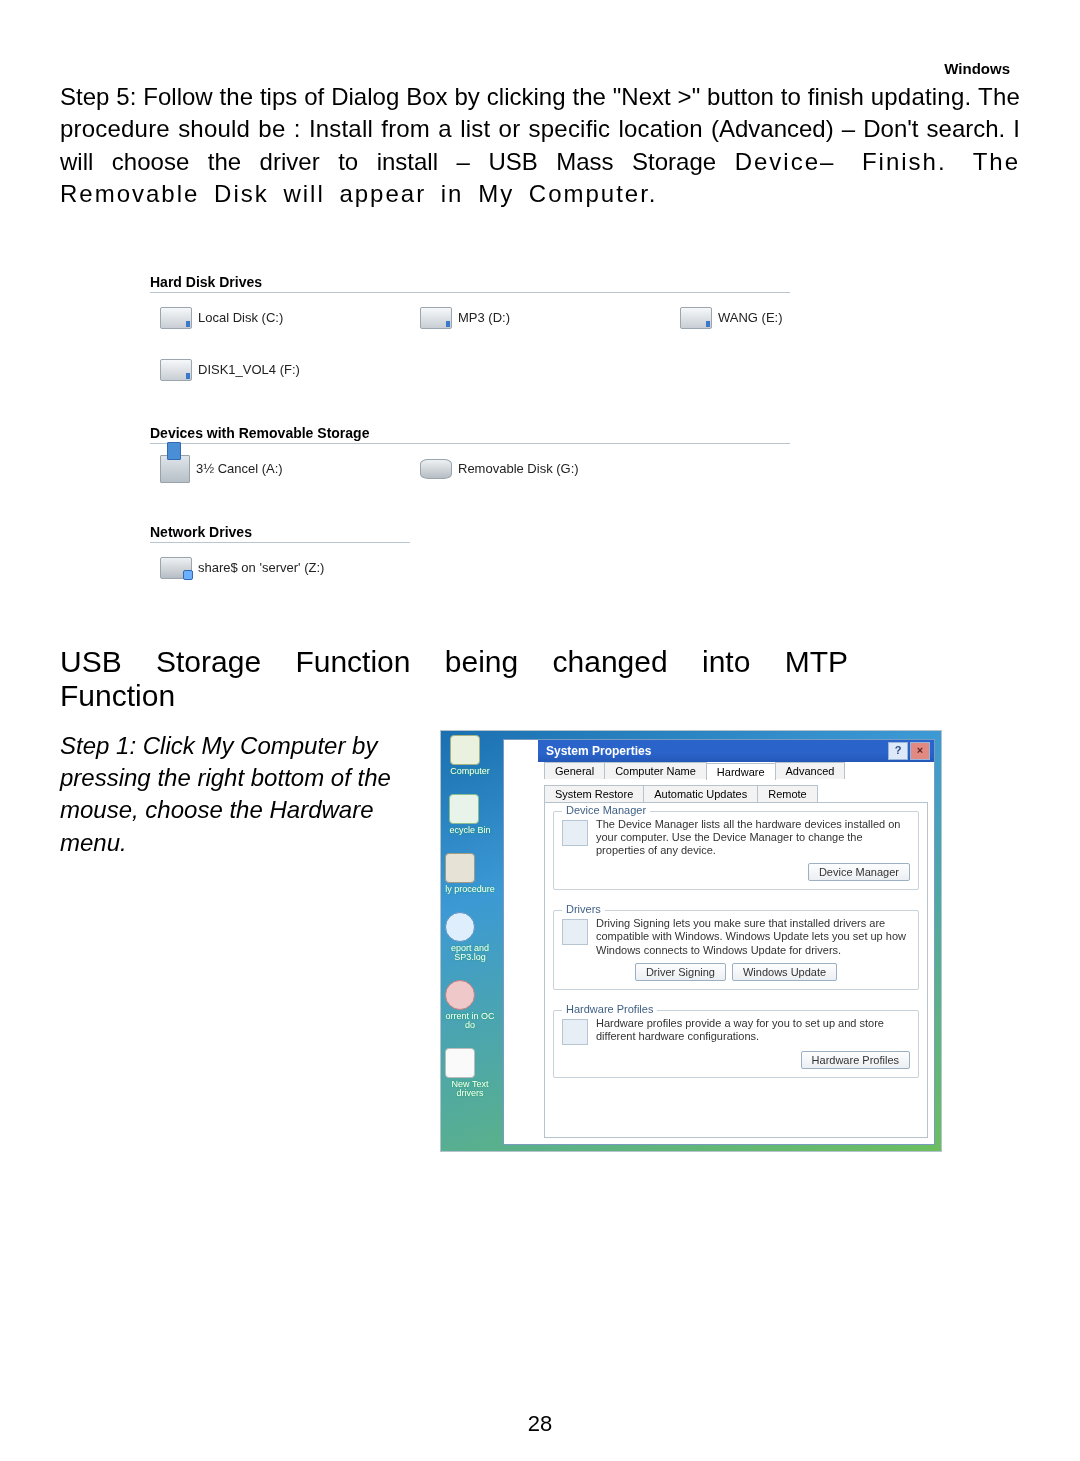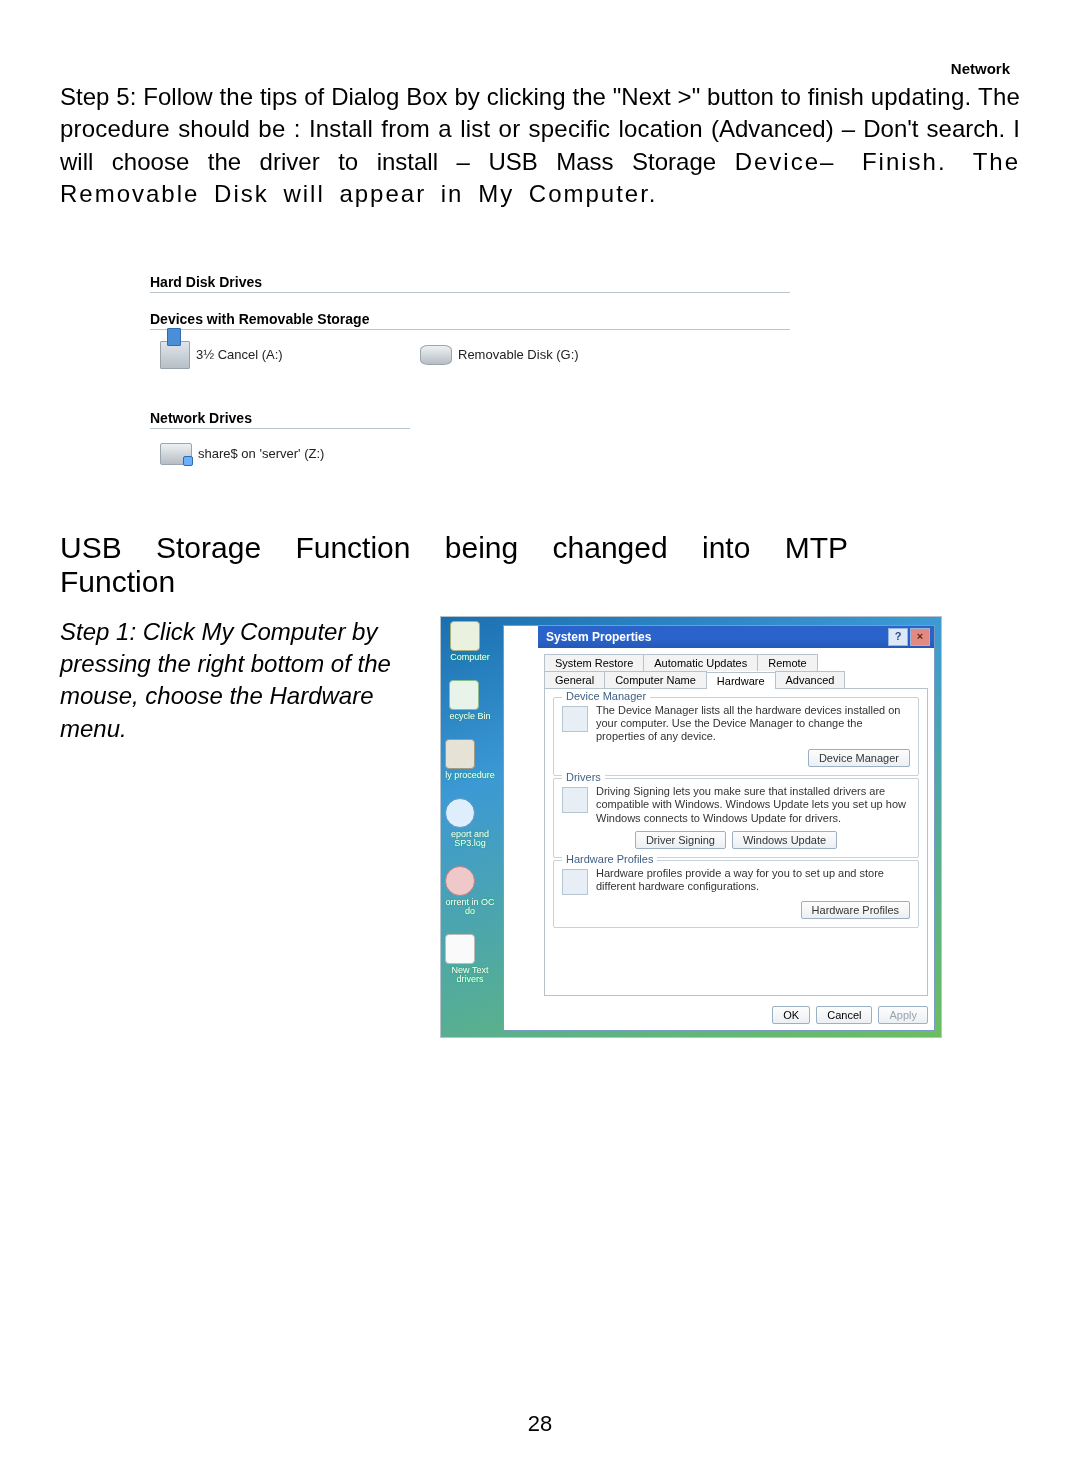--- a/index.html
+++ b/index.html
@@ -194,21 +194,21 @@
   }
   .tab.selected { background:#fff; position:relative; top:1px; }
 
   .tab-body {
     flex: 1;
     border: 1px solid #b7c3cc;
     margin: 0 6px 6px 6px;
     padding: 8px;
     font-size: 11px;
     color: #333;
-    display: flex; flex-direction: column; gap: 2px;
+    display: flex; flex-direction: column; gap: 20px;
     overflow: hidden;
   }
   .grp { border: 1px solid #c8d2da; border-radius: 2px; padding: 6px 8px 8px 8px; position: relative; }
   .grp-title { position: absolute; left: 8px; top: -8px; background:#fff; padding: 0 4px; color:#3e5f84; }
   .grp-row { display:flex; gap:8px; }
   .grp-icon { width:24px;height:24px; background:#e7eef5;border:1px solid #b6c5d2; flex:0 0 24px; margin-top:2px; }
   .grp-text { flex:1; line-height:1.2; }
   .btn-row { text-align:right; margin-top:6px; display:flex; gap:6px; justify-content:flex-end; }
   .btn-row.center { justify-content:center; }
   .xp-btn {
@@ -232,32 +232,50 @@
     left: 0; right: 0;
     text-align: center;
     font-size: 22px;
   }
 </style>
 </head>
 <body>
 
 <div class="page">
 
-  <div class="lang-label">Network</div>
+  <div class="lang-label">Windows</div>
 
   <div class="step-text">
     <span class="l1">Step 5: Follow the tips of Dialog Box by clicking the "Next &gt;" button to finish</span>
     <span class="l2">updating. The procedure should be : Install from a list or specific location</span>
     <span class="l3">(Advanced) – Don't search. I will choose the driver to install – USB Mass Storage</span>
     <span class="l4">Device– Finish. The Removable Disk will appear in My Computer.</span>
   </div>
 
   <div class="mycomp">
     <div class="first-section">
       <div class="section-header">Hard Disk Drives</div>
+      <div class="drive-grid">
+        <div class="drive">
+            <span class="hdd-icon"></span>
+            <span>Local Disk (C:)</span>
+          </div>
+        <div class="drive">
+            <span class="hdd-icon"></span>
+            <span>MP3 (D:)</span>
+          </div>
+        <div class="drive">
+            <span class="hdd-icon"></span>
+            <span>WANG (E:)</span>
+          </div>
+        <div class="drive">
+            <span class="hdd-icon"></span>
+            <span>DISK1_VOL4 (F:)</span>
+          </div>
+      </div>
     </div>
 
     <div class="removable">
       <div class="section-header">Devices with Removable Storage</div>
       <div class="drive-grid">
         <div class="drive">
             <span class="floppy-icon"></span>
             <span>3½ Cancel (A:)</span>
           </div>
         <div class="drive">
@@ -316,30 +334,30 @@
 
       <div class="sp-window">
         <div class="titlebar">
           <span>System Properties</span>
           <div class="tb-buttons">
             <div class="tb-btn">?</div>
             <div class="tb-btn close">×</div>
           </div>
         </div>
 
-        <div class="tabbar">
-          <div class="tab">System Restore</div>
-          <div class="tab">Automatic Updates</div>
-          <div class="tab">Remote</div>
-        </div>
         <div class="tabbar" style="padding-top:0;">
           <div class="tab">General</div>
           <div class="tab">Computer Name</div>
           <div class="tab selected">Hardware</div>
           <div class="tab">Advanced</div>
+        </div>
+        <div class="tabbar">
+          <div class="tab">System Restore</div>
+          <div class="tab">Automatic Updates</div>
+          <div class="tab">Remote</div>
         </div>
 
         <div class="tab-body">
           <div class="grp">
             <div class="grp-title">Device Manager</div>
             <div class="grp-row">
               <div class="grp-icon"></div>
               <div class="grp-text">The Device Manager lists all the hardware devices installed on your computer. Use the Device Manager to change the properties of any device.</div>
             </div>
             <div class="btn-row">
@@ -364,23 +382,18 @@
             <div class="grp-row">
               <div class="grp-icon"></div>
               <div class="grp-text">Hardware profiles provide a way for you to set up and store different hardware configurations.</div>
             </div>
             <div class="btn-row">
                 <div class="xp-btn">Hardware Profiles</div>
               </div>
           </div>
         </div>
 
-        <div class="bottom-btns">
-          <div class="xp-btn">OK</div>
-          <div class="xp-btn">Cancel</div>
-          <div class="xp-btn disabled">Apply</div>
-        </div>
       </div>
     </div>
   </div>
 
   <div class="page-number">28</div>
 </div>
 
 </body></html>

